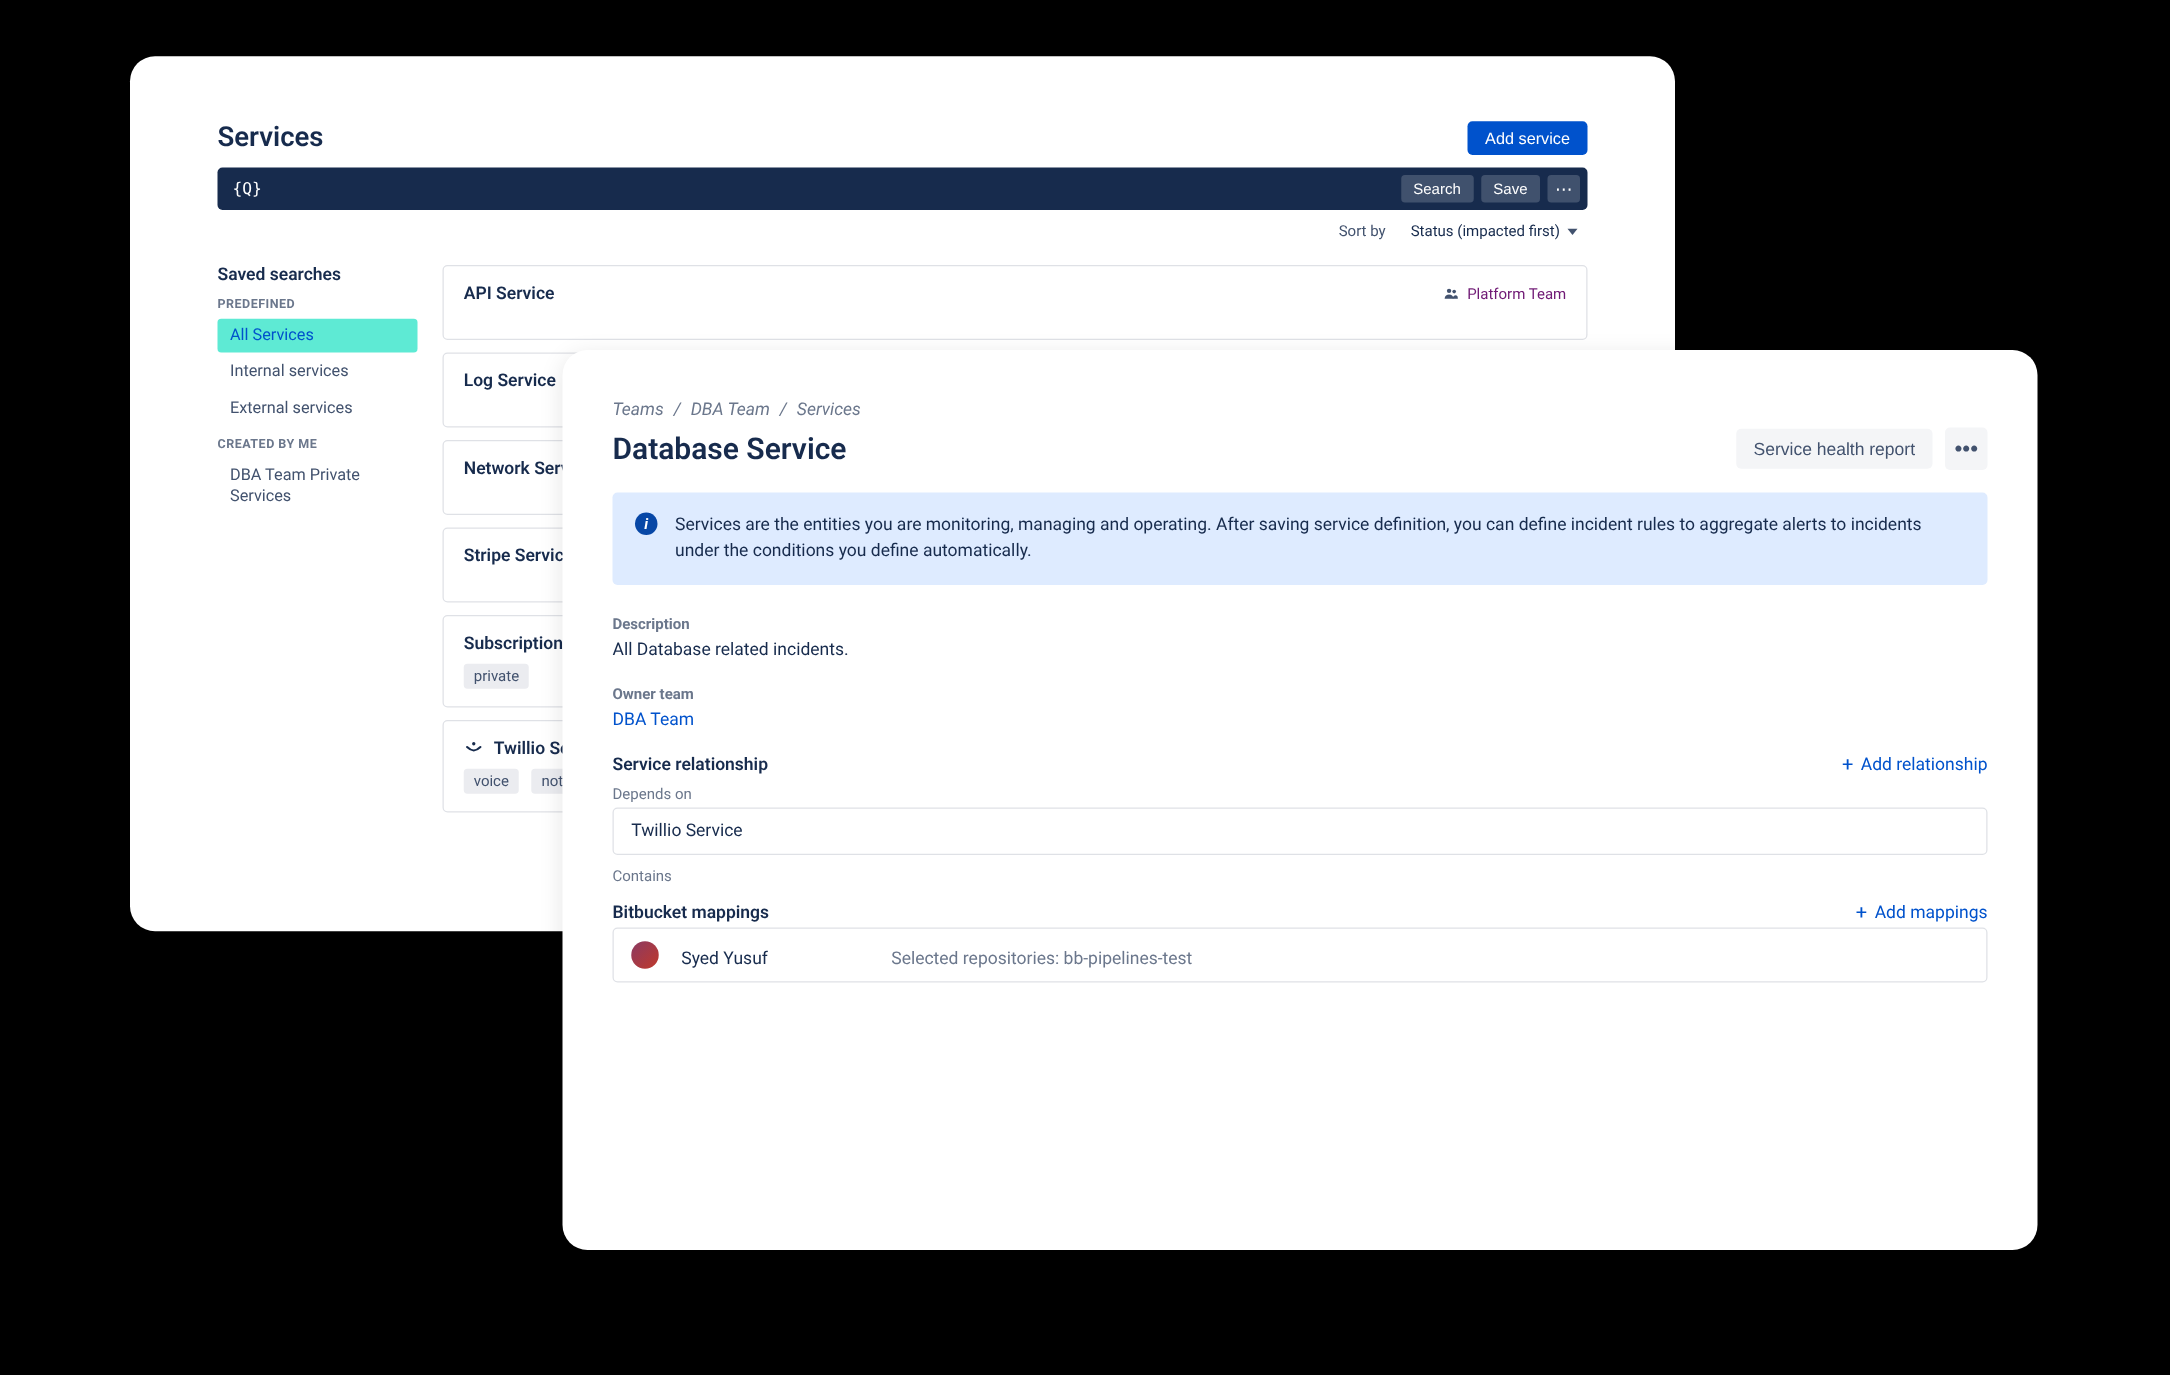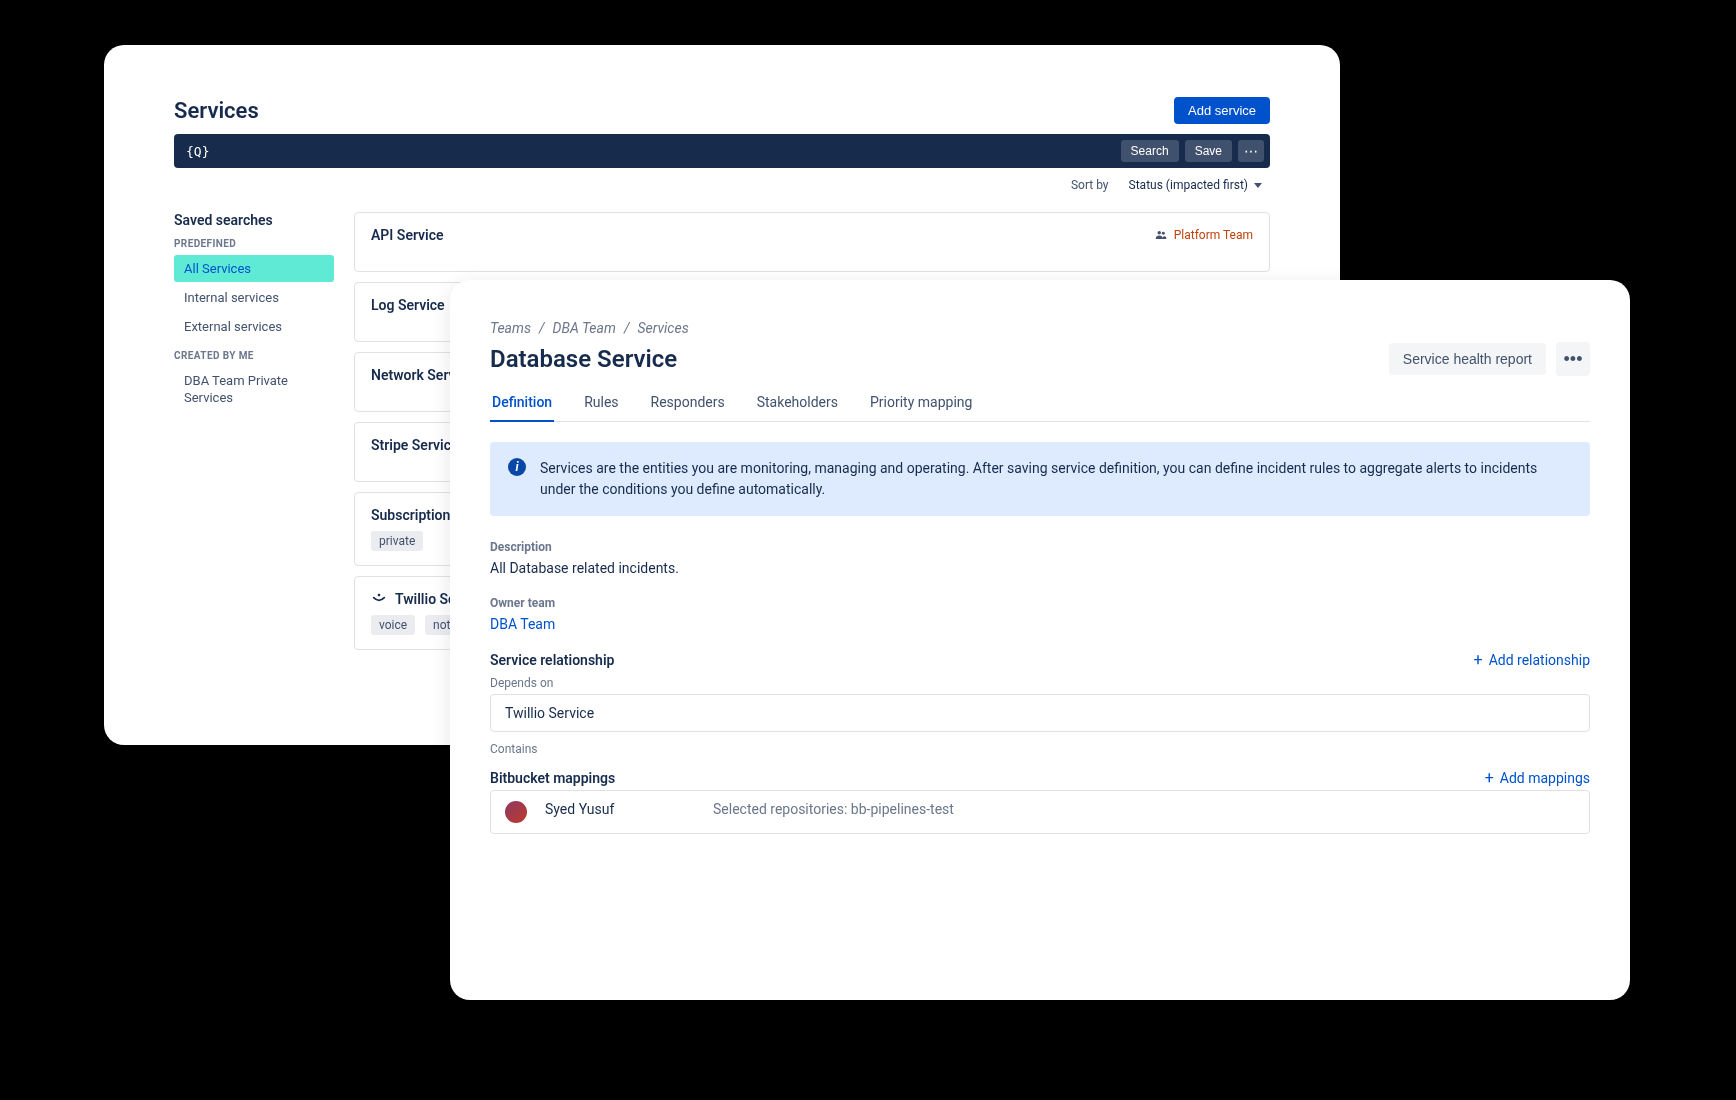--- a/index.html
+++ b/index.html
@@ -125,21 +125,21 @@
   .sidebar-item.active { background:#5eead4; color:#0052CC; }
   .list-col { flex:1; display:flex; flex-direction:column; gap:10px; }
   .service-row {
     border:1px solid #DFE1E6;
     border-radius:4px;
     padding:14px 16px;
     min-height:60px;
   }
   .service-row-top{display:flex;align-items:center;justify-content:space-between;}
   .service-name { font-size:14px; font-weight:600; color:#172B4D; display:flex;align-items:center;gap:8px;}
-  .team-label { font-size:12px; color:#c2410c; display:flex; align-items:center; gap:6px;}
+  .team-label { font-size:12px; color:#701a75; display:flex; align-items:center; gap:6px;}
   .people-icon{width:14px;height:14px;}
   .tag {
     display:inline-block;
     background:#EBECF0;
     color:#42526E;
     font-size:12px;
     padding:3px 8px;
     border-radius:3px;
     margin-right:6px;
     margin-top:8px;
@@ -264,21 +264,21 @@
     padding:10px 14px;
     font-size:14px;
     color:#172B4D;
     margin-bottom:10px;
   }
   .mapping-row {
     border:1px solid #DFE1E6;
     border-radius:4px;
     padding:10px 14px;
     display:flex;
-    align-items:flex-start;
+    align-items:flex-end;
     gap:18px;
     font-size:14px;
   }
   .avatar {
     width:22px;height:22px;border-radius:50%;
     background:linear-gradient(135deg,#8B3A62,#C0392B);
     display:flex;align-items:center;justify-content:center;
     color:#fff;font-size:10px;
   }
   .mapping-name { color:#172B4D; min-width:150px;}
@@ -381,27 +381,20 @@
     </div>
 
     <div class="detail-header">
       <div class="detail-title">Database Service</div>
       <div class="detail-actions">
         <button class="health-btn">Service health report</button>
         <button class="kebab-btn">•••</button>
       </div>
     </div>
 
-    <div class="tabs">
-      <div class="tab active">Definition</div>
-      <div class="tab">Rules</div>
-      <div class="tab">Responders</div>
-      <div class="tab">Stakeholders</div>
-      <div class="tab">Priority mapping</div>
-    </div>
 
     <div class="info-banner">
       <div class="info-icon">i</div>
       <div>Services are the entities you are monitoring, managing and operating. After saving service definition, you can define incident rules to aggregate alerts to incidents under the conditions you define automatically.</div>
     </div>
 
     <div class="field-label">Description</div>
     <div class="field-value">All Database related incidents.</div>
 
 

